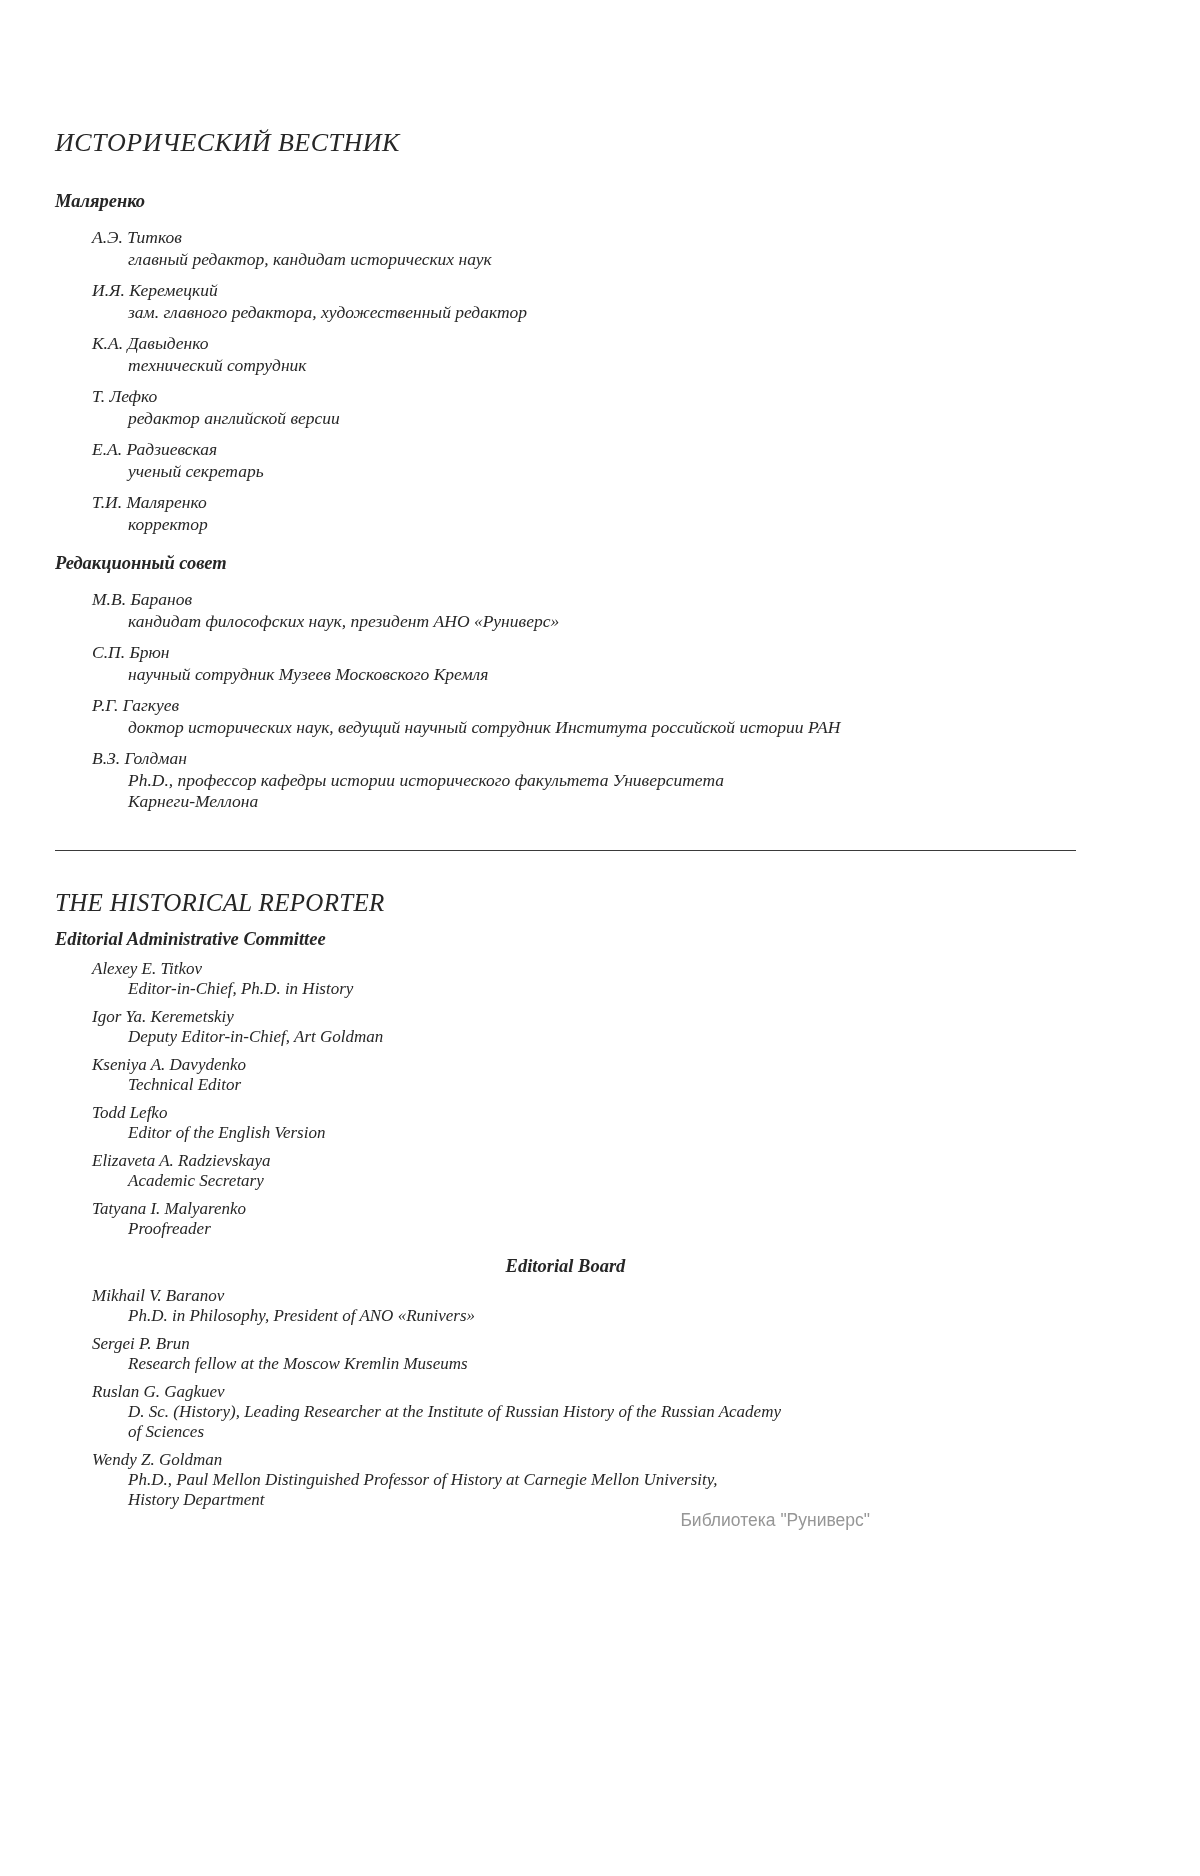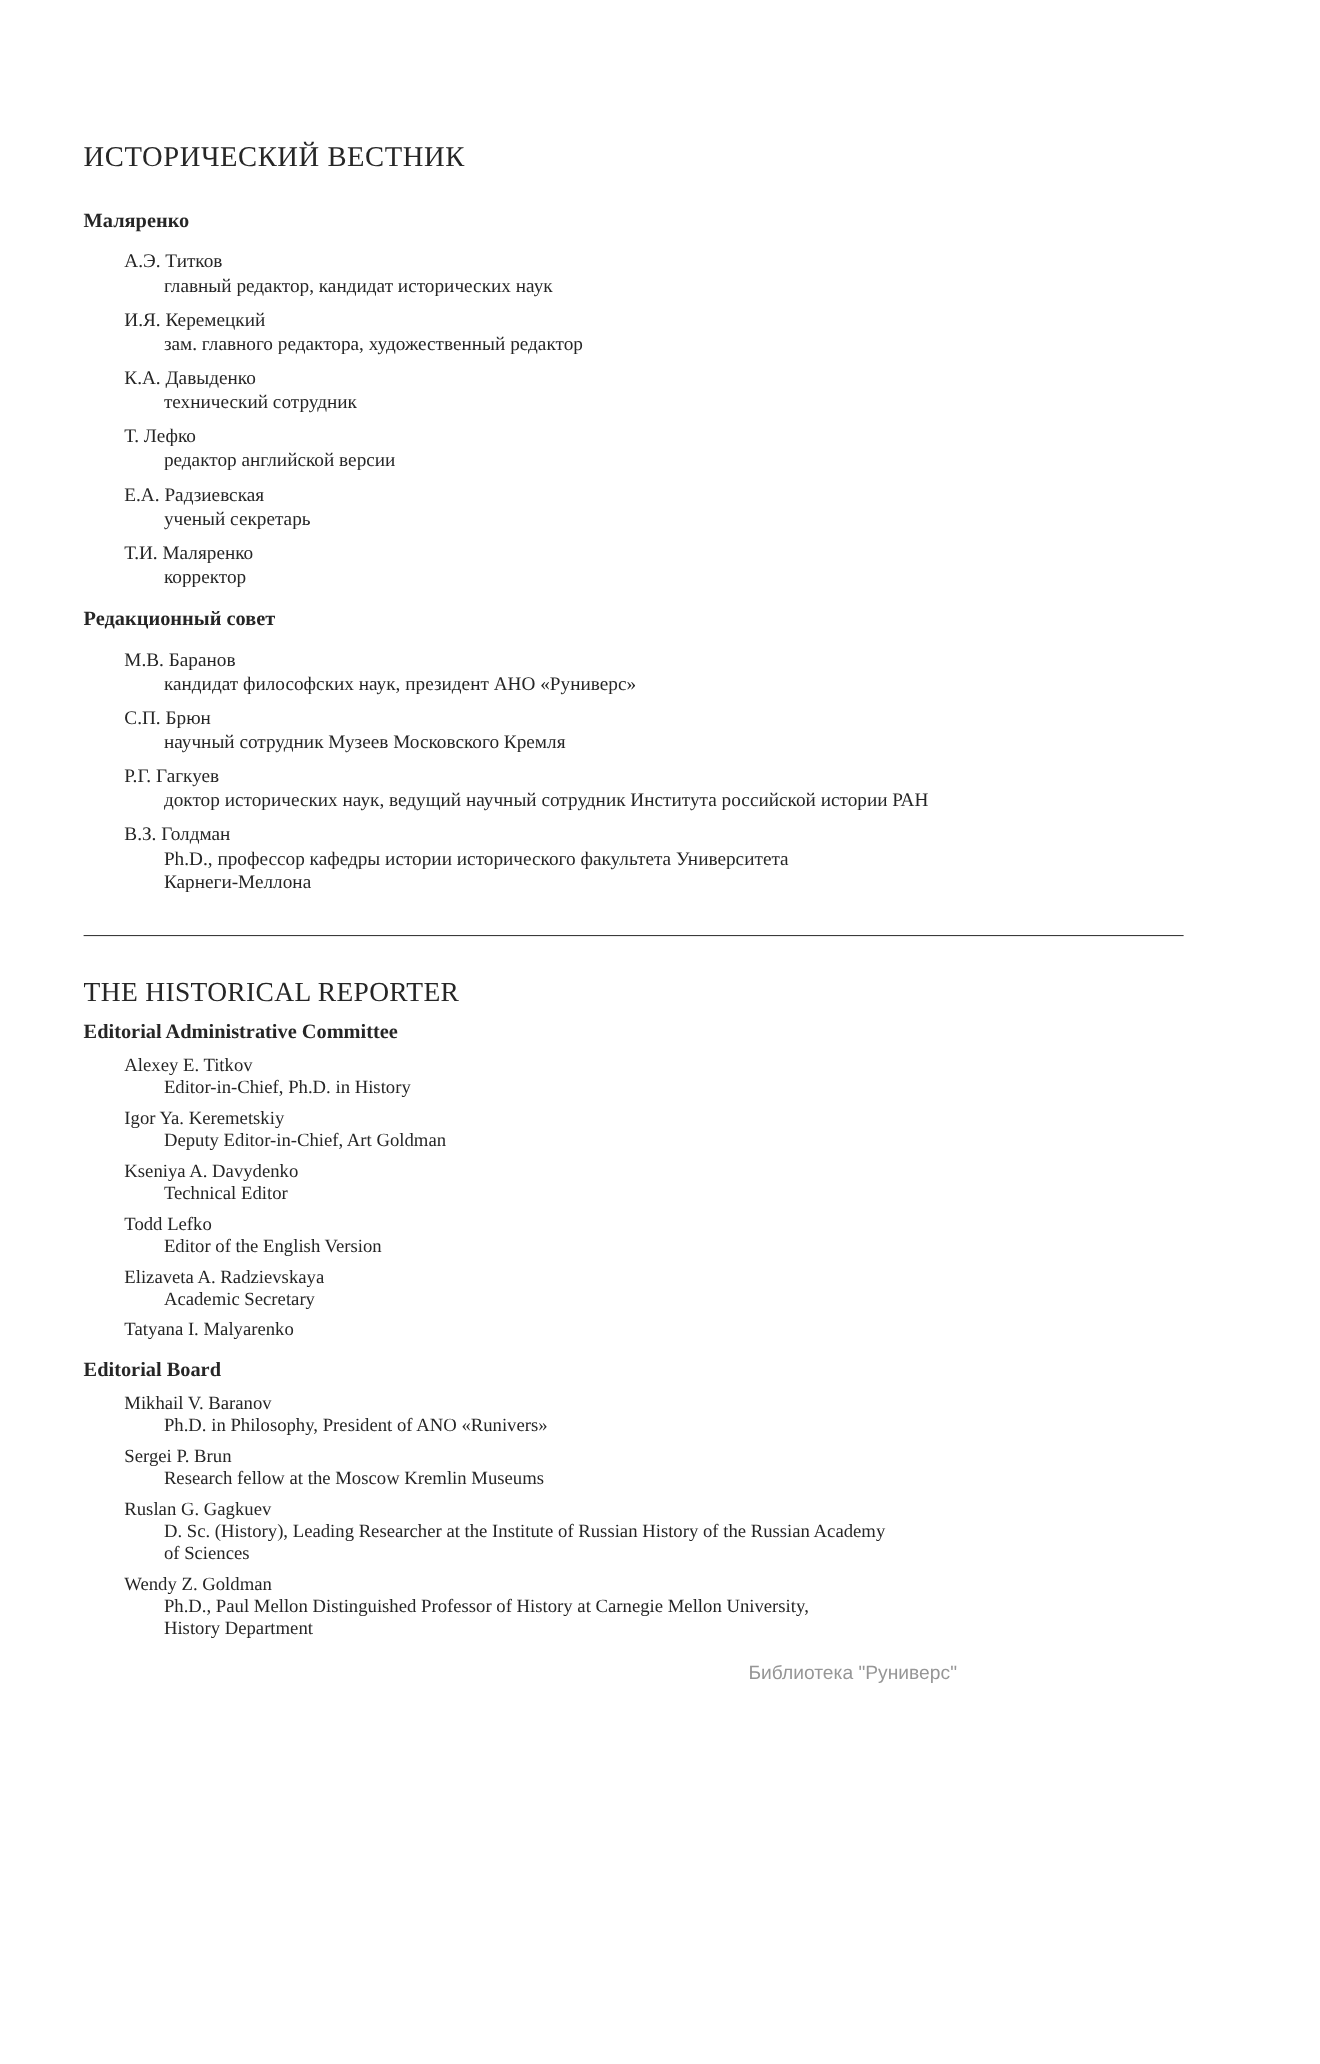--- a/index.html
+++ b/index.html
@@ -8,21 +8,22 @@
     width: 1200px;
     height: 1876px;
     position: relative;
     font-family: "Liberation Serif", serif;
     color: #262626;
     overflow: hidden;
   }
   .page {
     position: absolute;
     inset: 0;
-    padding: 128px 124px 0 76px;
+    padding: 128px 124px 0 55px;
+    font-style: italic;
   }
   .main-title {
     font-size: 26px;
     font-weight: normal;
     letter-spacing: 0.5px;
     line-height: 30px;
     margin-bottom: 32px;
   }
   .section-heading {
     font-size: 18.5px;
@@ -55,21 +56,21 @@
     font-weight: normal;
     letter-spacing: 0.3px;
     line-height: 29px;
     margin-top: 37px;
     margin-bottom: 11px;
   }
   .en .section-heading { margin-bottom: 9px; }
   .en .entry { margin-bottom: 8px; }
   .en .entry .name { font-size: 17px; line-height: 20px; }
   .en .entry .role { font-size: 17px; line-height: 20px; white-space: pre-line; }
-  .heading-board-en { margin-top: 16px; }
+  .heading-board-en { margin-top: 16px; text-align: center; }
   .footer-credit {
     position: absolute;
     top: 1510px;
     right: 330px;
     font-family: "Liberation Sans", sans-serif;
     font-size: 17.5px;
     color: #969696;
   }
 </style>
 </head>
@@ -152,20 +153,21 @@
       <div class="entry">
         <div class="name">Todd Lefko</div>
         <div class="role">Editor of the English Version</div>
       </div>
       <div class="entry">
         <div class="name">Elizaveta A. Radzievskaya</div>
         <div class="role">Academic Secretary</div>
       </div>
       <div class="entry">
         <div class="name">Tatyana I. Malyarenko</div>
+        <div class="role">Proofreader</div>
       </div>
     </div>
 
     <h2 class="section-heading heading-board-en">Editorial Board</h2>
     <div class="entries">
       <div class="entry">
         <div class="name">Mikhail V. Baranov</div>
         <div class="role">Ph.D. in Philosophy, President of ANO «Runivers»</div>
       </div>
       <div class="entry">

